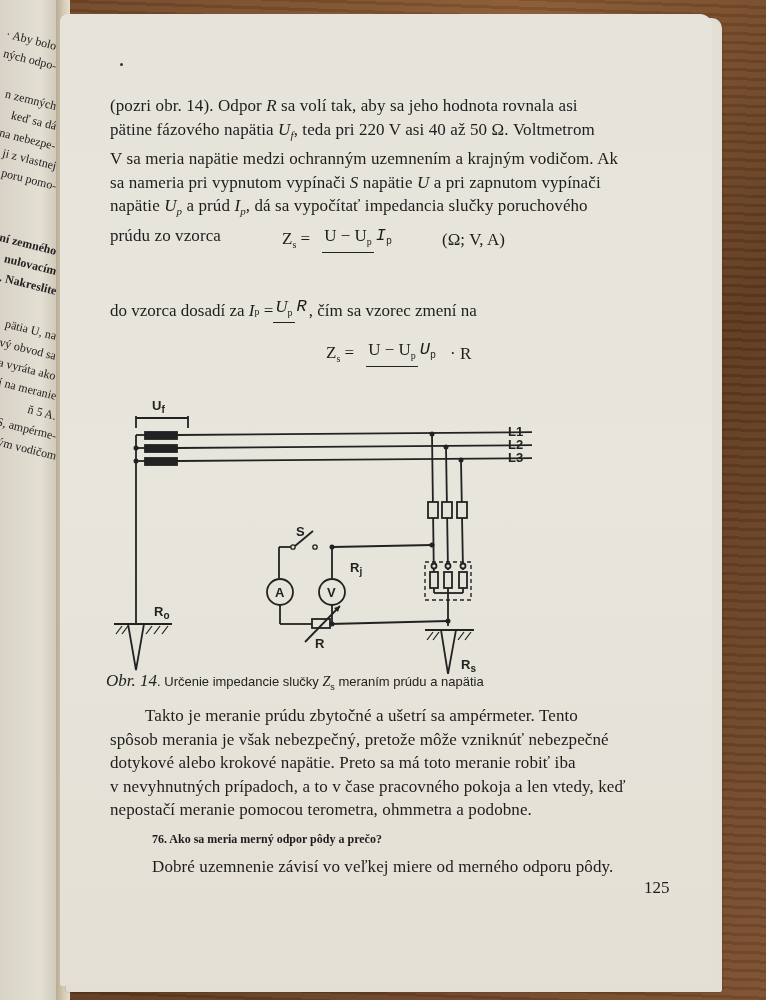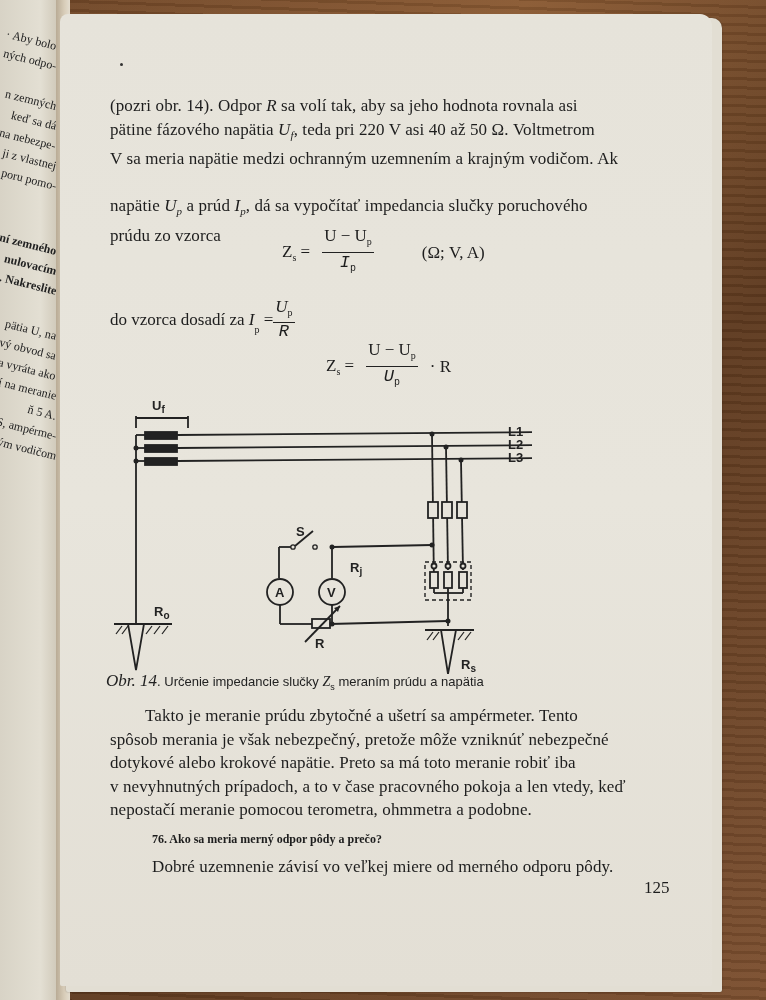--- a/index.html
+++ b/index.html
@@ -41,21 +41,21 @@
   .dot { position:absolute; left:60px; top:49px; width:3px; height:3px; background:#333; border-radius:50%; }
   .para {
     position:absolute; left:50px; width:560px; font-size:17px; line-height:23.5px;
     text-align:justify; letter-spacing:0.1px;
   }
   .para.indent { text-indent:35px; }
   i { font-style:italic; }
   .formula {
     position:absolute; font-size:17px; display:flex; align-items:center; gap:12px;
   }
-  .frac { display:inline-flex; flex-direction:column; align-items:center; line-height:20px; }
+  .frac { display:inline-flex; line-height:20px; }
   .frac .num { border-bottom:1px solid #222; padding:0 2px; }
   .frac .den { padding:0 2px;font-family:Liberation Mono, monospace; }
   .caption {
     position:absolute; left:46px; top:657px; font-family:"Liberation Sans","DejaVu Sans",sans-serif;
     font-size:13px; color:#222;
   }
   .caption .obr { font-family:"Liberation Serif",serif; font-style:italic; font-size:17px;margin-top:48px; }
   .heading {
     position:absolute; left:92px; top:830px; font-weight:bold; font-size:12px;
   }
@@ -90,21 +90,21 @@
 <div class="gutter"></div>
 <div class="page-under"></div>
 
 <div class="page">
   <div class="dot"></div>
 
   <div class="para" style="top:80px;">
     <span>(pozri obr. 14). Odpor <i>R</i> sa volí tak, aby sa jeho hodnota rovnala asi</span><br>
     <span>pätine fázového napätia <i>U<sub style="font-size:11px">f</sub></i>, teda pri 220 V asi 40 až 50 Ω. Voltmetrom</span><br>
     <span>V sa meria napätie medzi ochranným uzemnením a krajným vodičom. Ak</span><br>
-    <br>
+    <span>sa nameria pri vypnutom vypínači <i>S</i> napätie <i>U</i> a pri zapnutom vypínači</span><br>
     <span>napätie <i>U<sub style="font-size:11px">p</sub></i> a prúd <i>I<sub style="font-size:11px">p</sub></i>, dá sa vypočítať impedancia slučky poruchového</span><br>
     <span>prúdu zo vzorca</span>
   </div>
 
   <div class="formula" style="left:222px; top:212px;">
     <span><span>Z</span><sub style="font-size:10px">s</sub> =</span>
     <span class="frac">
       <span class="num"><span>U − U</span><sub style="font-size:10px">p</sub></span>
       <span class="den"><i>I</i><sub style="font-size:10px">p</sub></span>
     </span>
@@ -113,20 +113,21 @@
 
   <div style="position:absolute; left:50px; top:284px; font-size:17px; display:flex; align-items:center;">
     <span style="white-space:pre">do vzorca dosadí za </span>
     <i>I</i>
       <sub style="font-size:10px;align-self:flex-end;margin-bottom:6px">p</sub>
     <span>&nbsp;=</span>
     <span class="frac" style="line-height:18px;">
       <span class="num"><i>U</i><sub style="font-size:10px">p</sub></span>
       <span class="den"><i>R</i></span>
     </span>
+    <span>, čím sa vzorec zmení na</span>
   </div>
 
   <div class="formula" style="left:266px; top:326px;">
     <span><span>Z</span><sub style="font-size:10px">s</sub> =</span>
     <span class="frac">
       <span class="num"><span>U − U</span><sub style="font-size:10px">p</sub></span>
       <span class="den"><i>U</i><sub style="font-size:10px">p</sub></span>
     </span>
     <span>· R</span>
   </div>

